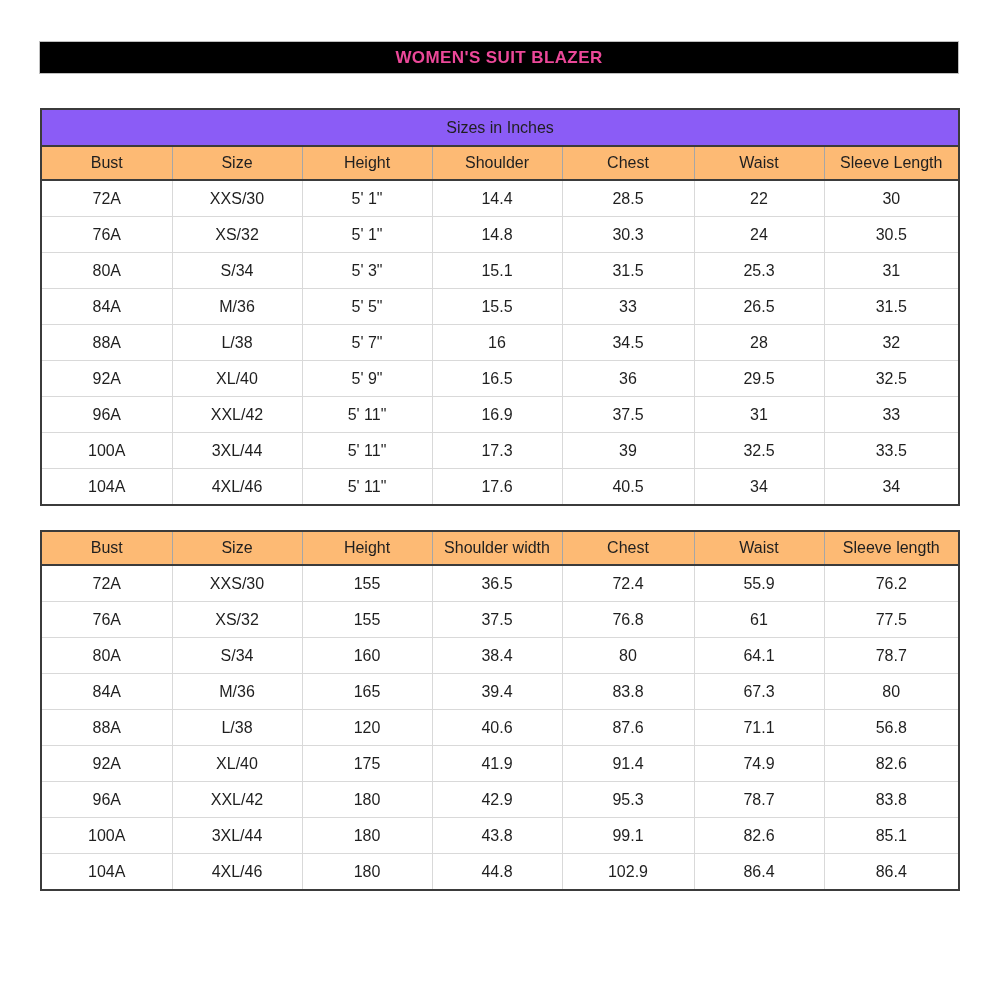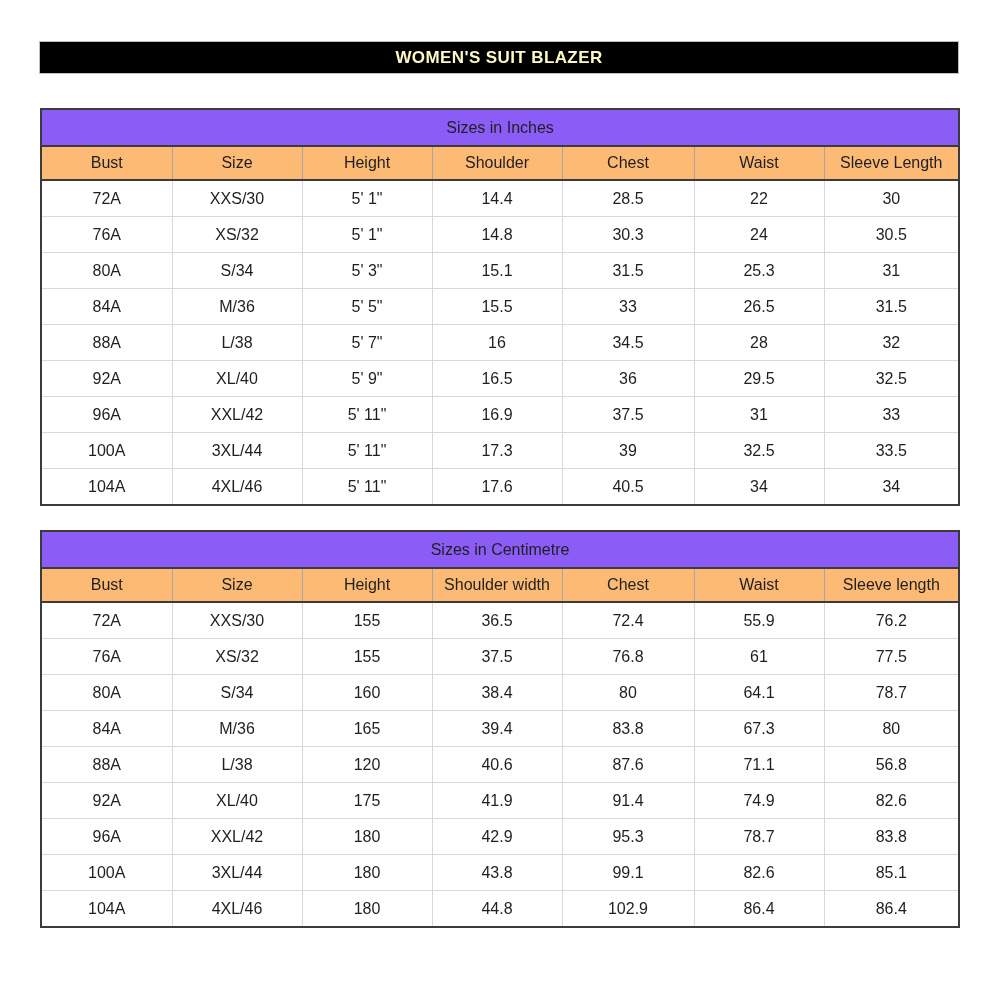--- a/index.html
+++ b/index.html
@@ -27,21 +27,21 @@
     width: 918px;
     height: 31px;
     background: #000000;
     outline: 1px solid #bfbfbf;
     display: flex;
     align-items: center;
     justify-content: center;
   }
   .banner h1 {
     margin: 0;
-    color: #fef9c3;
+    color: #ec4899;
     font-size: 17px;
     font-weight: bold;
     letter-spacing: 0.4px;
   }
   .table-wrap {
     position: absolute;
     left: 40px;
     width: 918px;
   }
   .table-wrap.inches { top: 108px; }
@@ -211,23 +211,20 @@
           <col style="width: 131px;">
           <col style="width: 130px;">
           <col style="width: 130px;">
           <col style="width: 130px;">
           <col style="width: 132px;">
           <col style="width: 130px;">
           <col style="width: 135px;">
         </colgroup>
         <thead>
           <tr>
-            <td class="caption-cell" colspan="7">Sizes in Centimetre</td>
-          </tr>
-          <tr>
             <th>Bust</th>
             <th>Size</th>
             <th>Height</th>
             <th>Shoulder width</th>
             <th>Chest</th>
             <th>Waist</th>
             <th>Sleeve length</th>
           </tr>
         </thead>
         <tbody>

